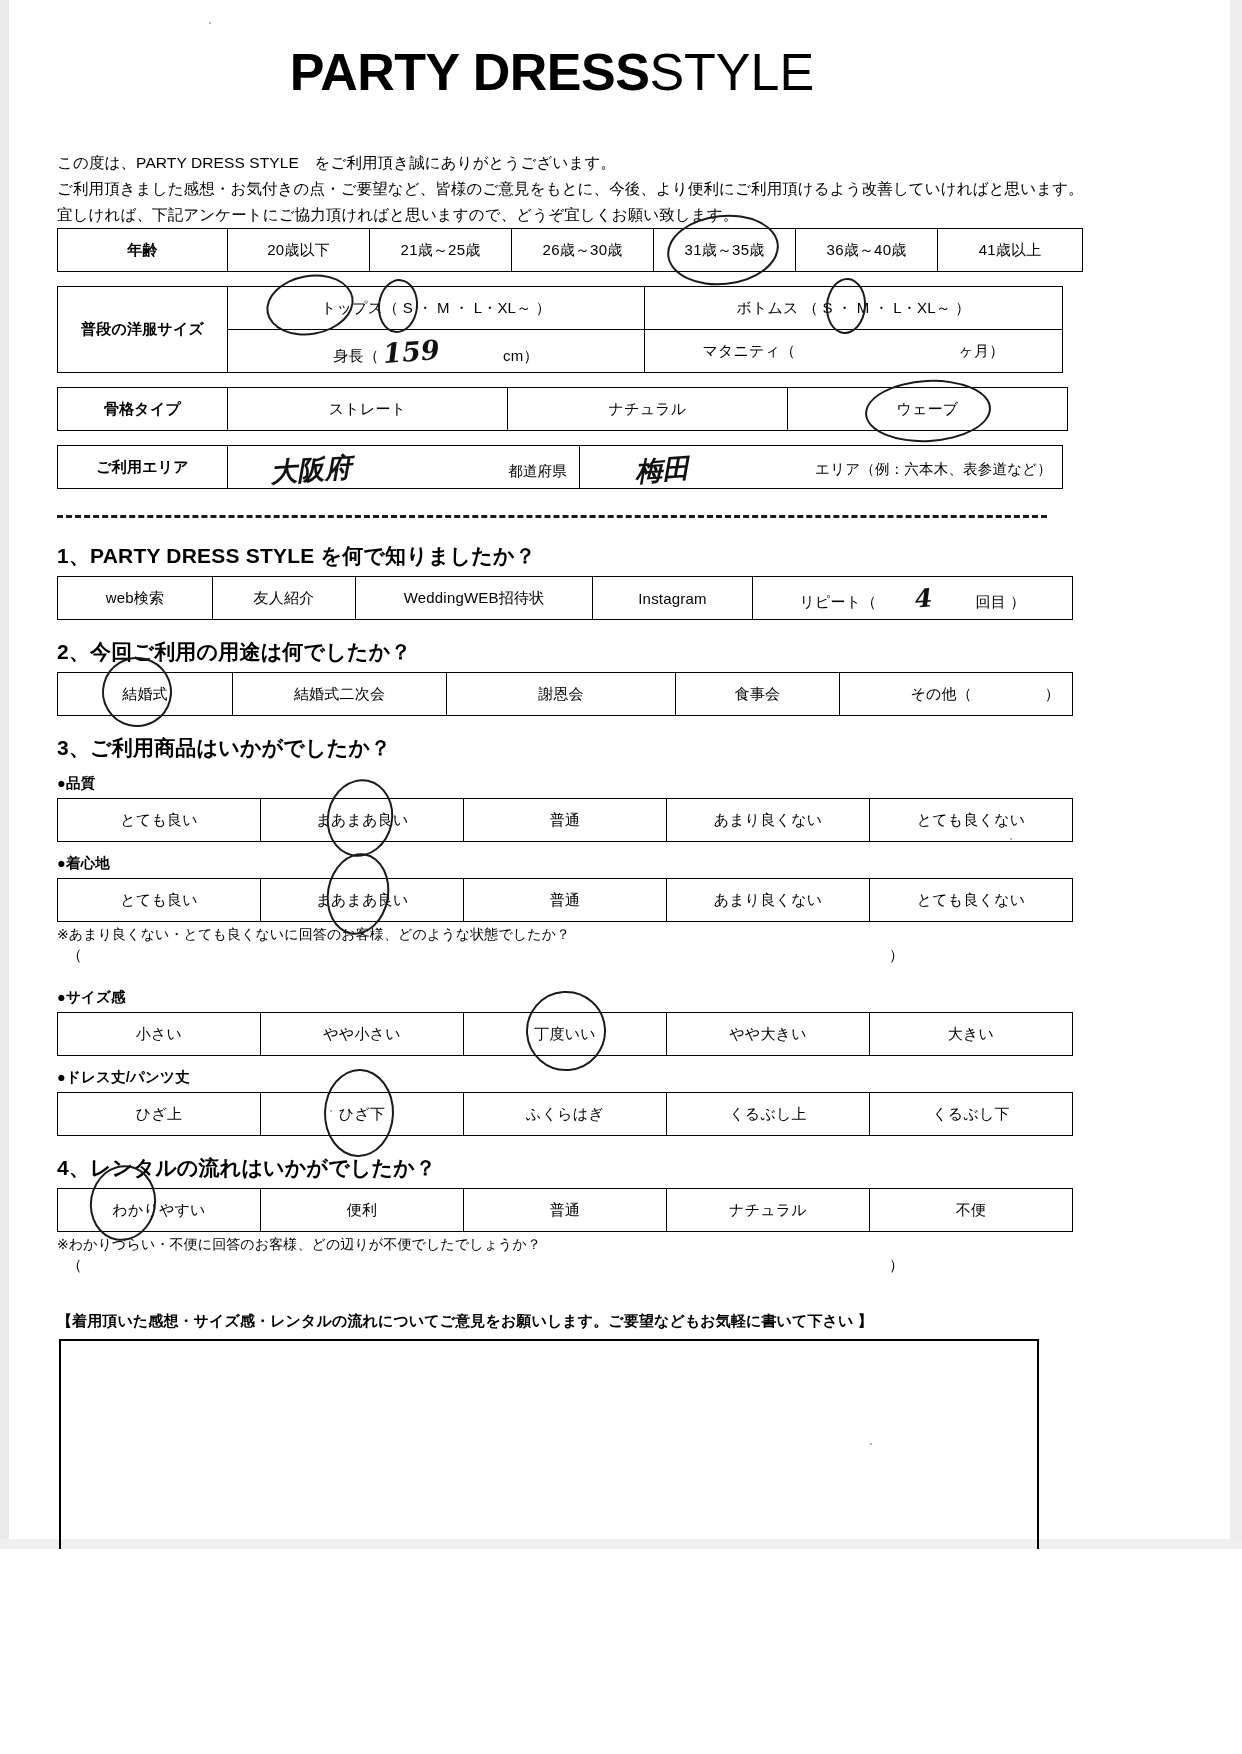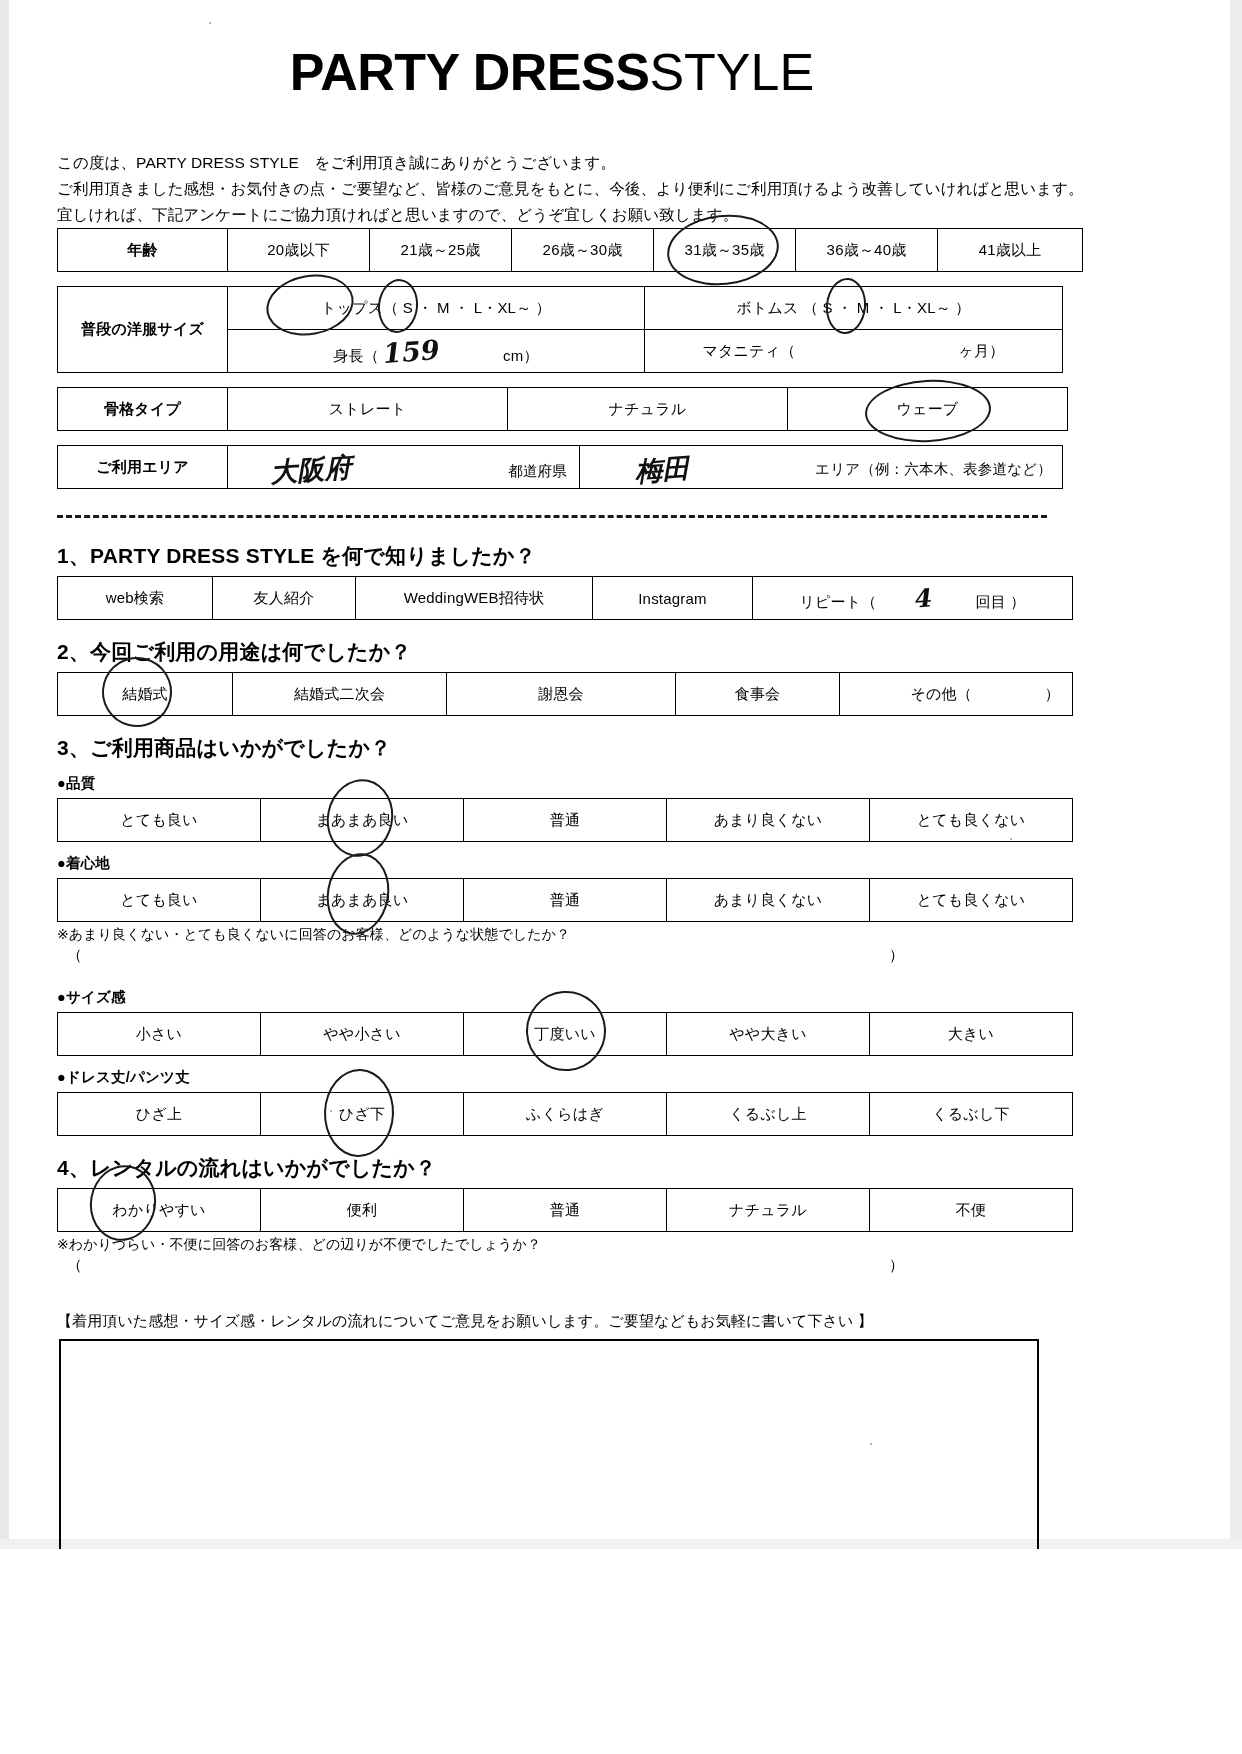--- a/index.html
+++ b/index.html
@@ -157,21 +157,21 @@
     position: absolute;
     border: 2.1px solid #1a1a1a;
     border-radius: 50%;
     pointer-events: none;
     background: transparent;
   }
 
   
   .comment-title {
     font-size: 15px;
-    font-weight: 400;
+    font-weight: 700;
     margin-top: 26px;
     margin-bottom: 8px;
     letter-spacing: 0.1px;
   }
   .comment-box {
     width: 980px;
     height: 218px;
     border: 2.4px solid #000;
     box-sizing: border-box;
     margin-left: 2px;

